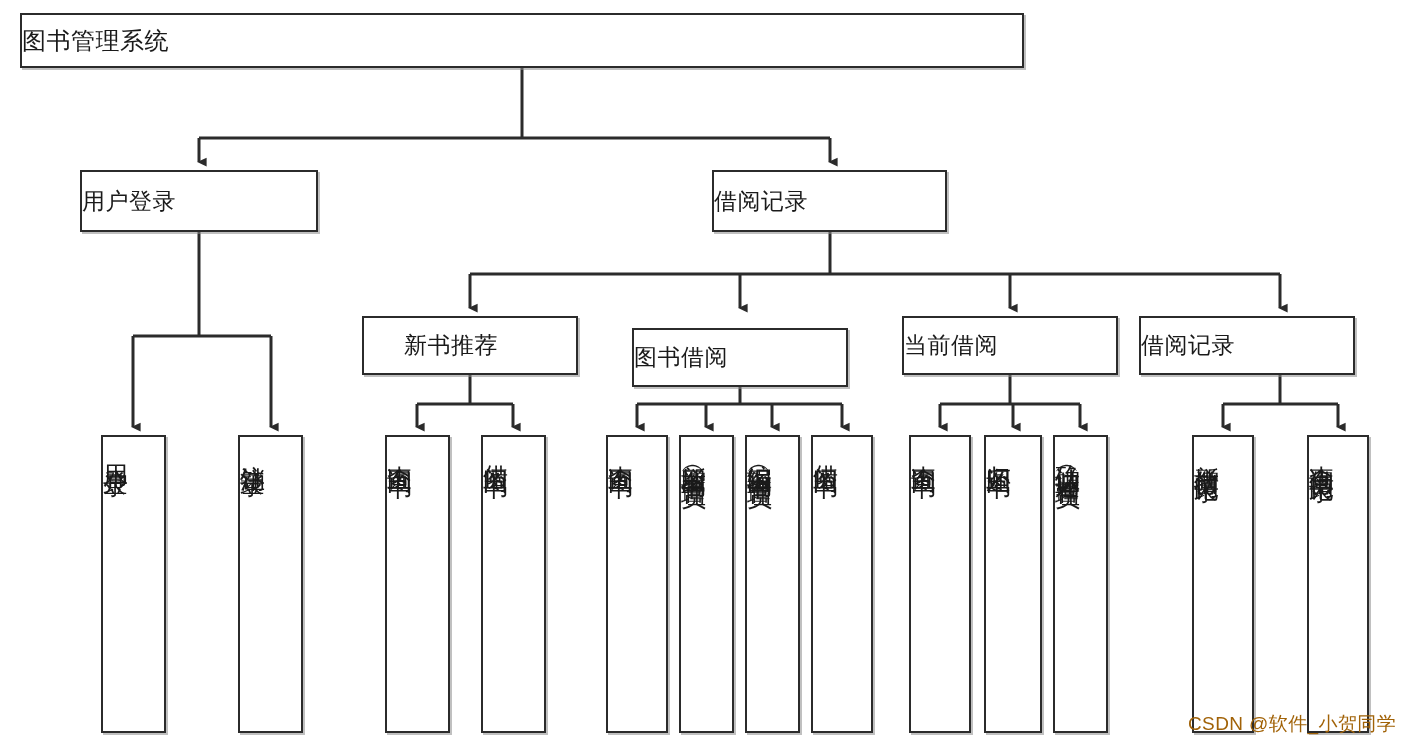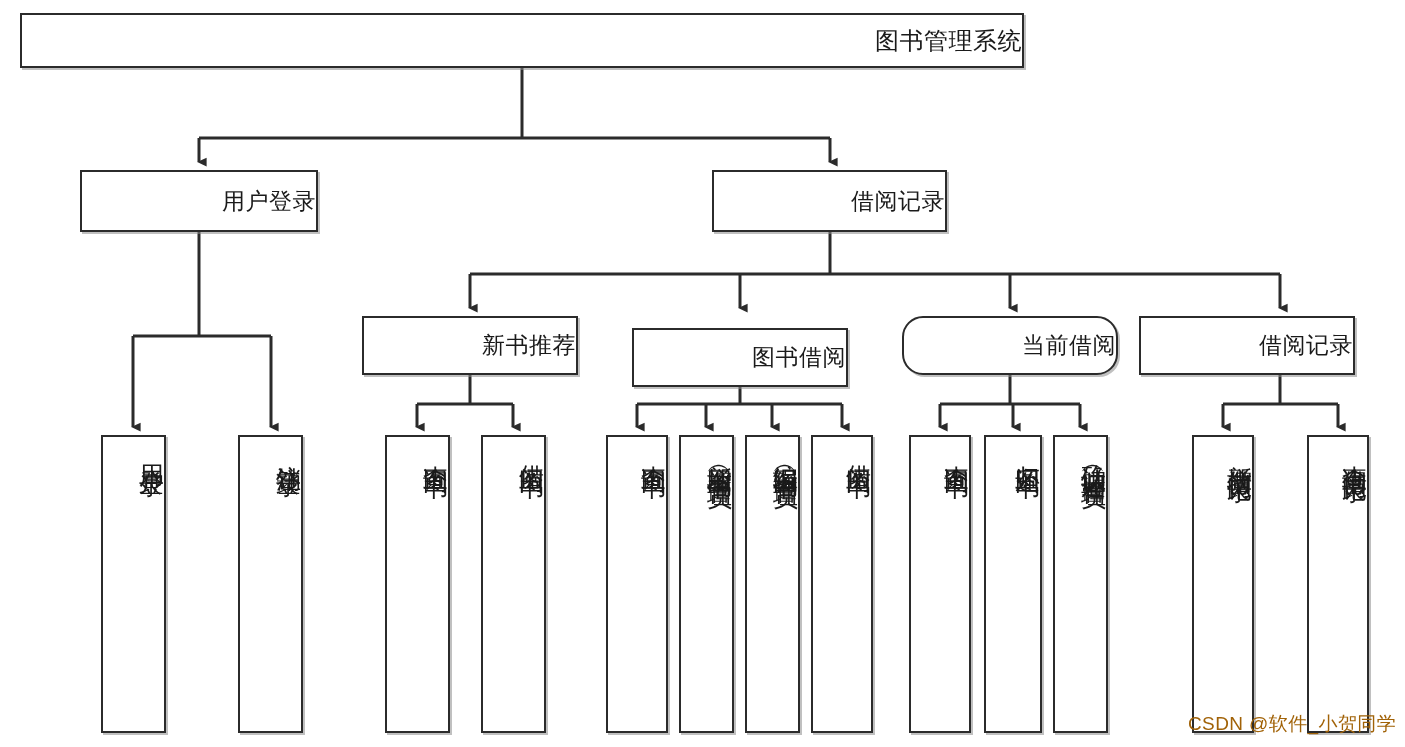--- a/index.html
+++ b/index.html
@@ -26,21 +26,21 @@
     width: 1405px;
     height: 747px;
   }
   .node {
     position: absolute;
     box-sizing: border-box;
     background: #ffffff;
     border: 2.5px solid #2b2b2b;
     display: flex;
     align-items: center;
-    justify-content: flex-end;
+    justify-content: flex-start;
     box-shadow: 2px 2px 0 rgba(140,140,140,0.55);
     z-index: 2;
   }
   .node-label {
     color: #1a1a1a;
     line-height: 1.15;
     text-align: center;
     white-space: nowrap;
   }
   .node.horizontal .node-label {
@@ -130,27 +130,27 @@
     <span class="node-label">图书管理系统</span>
   </div>
 
   <div class="node horizontal" id="n-l2-0" style="left: 80px; top: 170px; width: 238px; height: 62px;">
     <span class="node-label">用户登录</span>
   </div>
   <div class="node horizontal" id="n-l2-1" style="left: 712px; top: 170px; width: 235px; height: 62px;">
     <span class="node-label">借阅记录</span>
   </div>
 
-  <div class="node horizontal" id="n-l3-0" style="left: 362px; top: 316px; width: 216px; height: 59px;">
+  <div class="node horizontal" id="n-l3-0" style="left: 362px; top: 316px; width: 216px; height: 59px; padding-left: 40px;">
     <span class="node-label">新书推荐</span>
   </div>
   <div class="node horizontal" id="n-l3-1" style="left: 632px; top: 328px; width: 216px; height: 59px;">
     <span class="node-label">图书借阅</span>
   </div>
-  <div class="node horizontal" id="n-l3-2" style="left: 902px; top: 316px; width: 216px; height: 59px; border-radius: 21px;">
+  <div class="node horizontal" id="n-l3-2" style="left: 902px; top: 316px; width: 216px; height: 59px;">
     <span class="node-label">当前借阅</span>
   </div>
   <div class="node horizontal" id="n-l3-3" style="left: 1139px; top: 316px; width: 216px; height: 59px;">
     <span class="node-label">借阅记录</span>
   </div>
 
   <div class="node vertical" id="n-leaf-0" style="left: 101px; top: 435px; width: 65px; height: 298px;">
     <span class="node-label">用户登录</span>
   </div>
   <div class="node vertical" id="n-leaf-1" style="left: 238px; top: 435px; width: 65px; height: 298px;">

